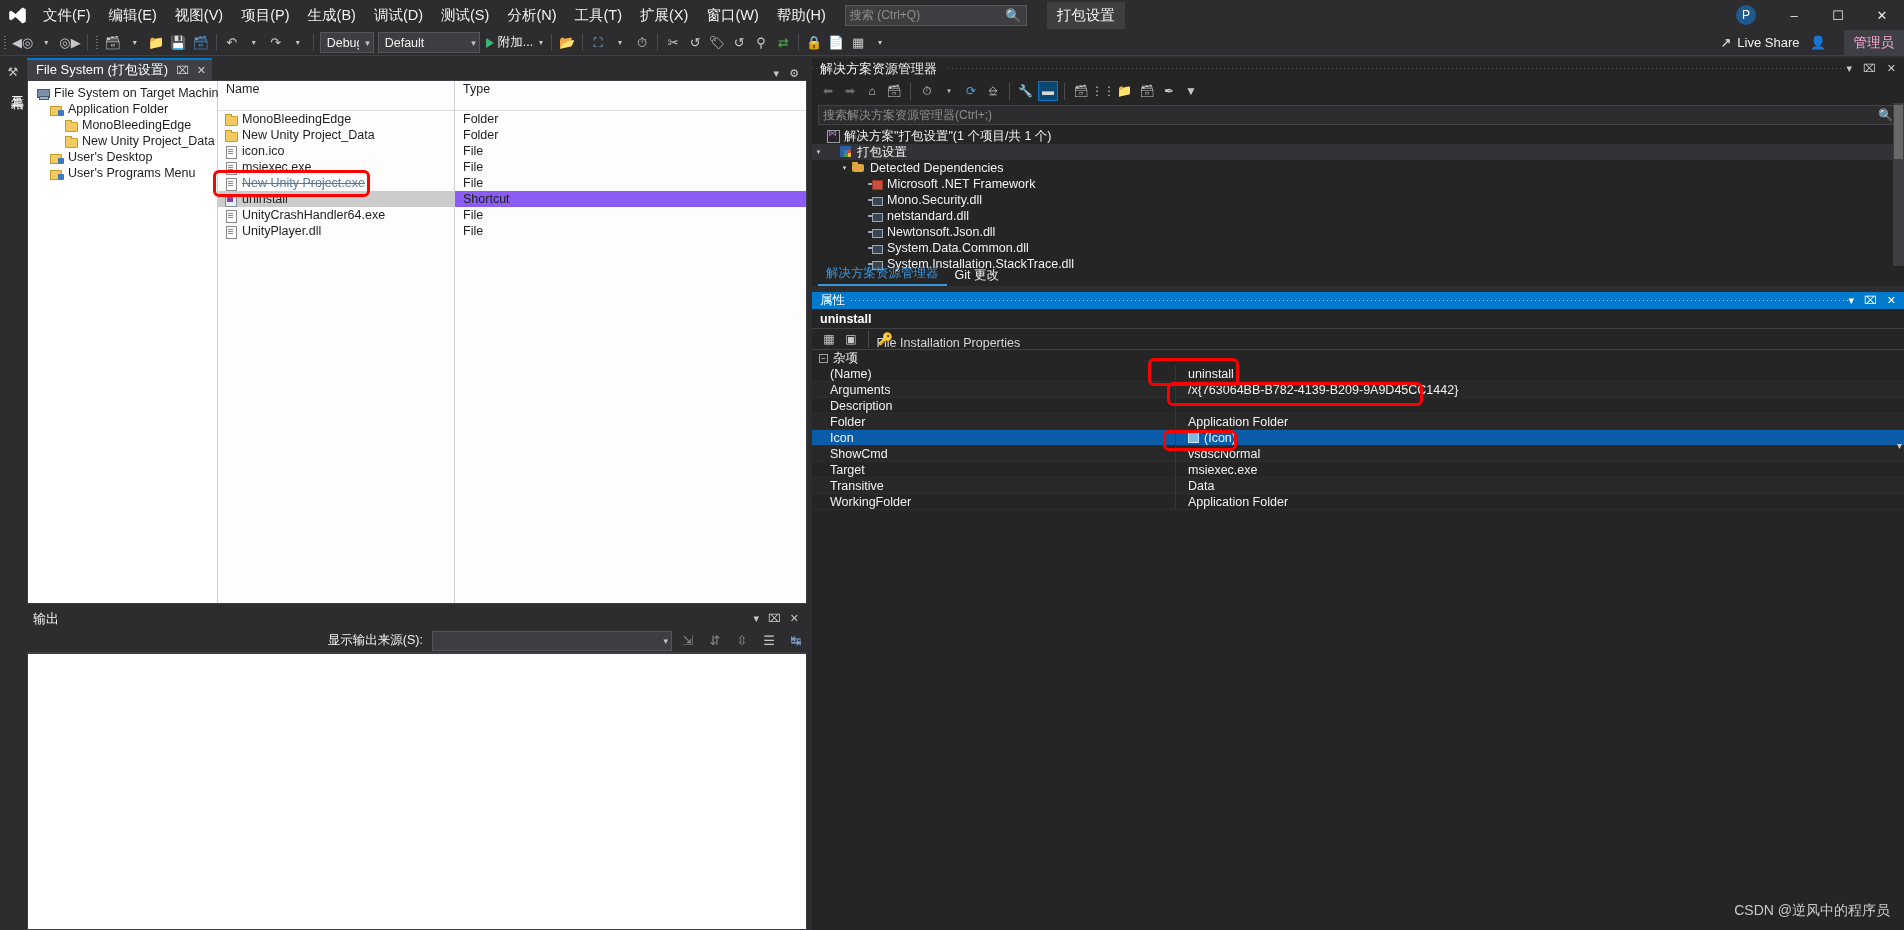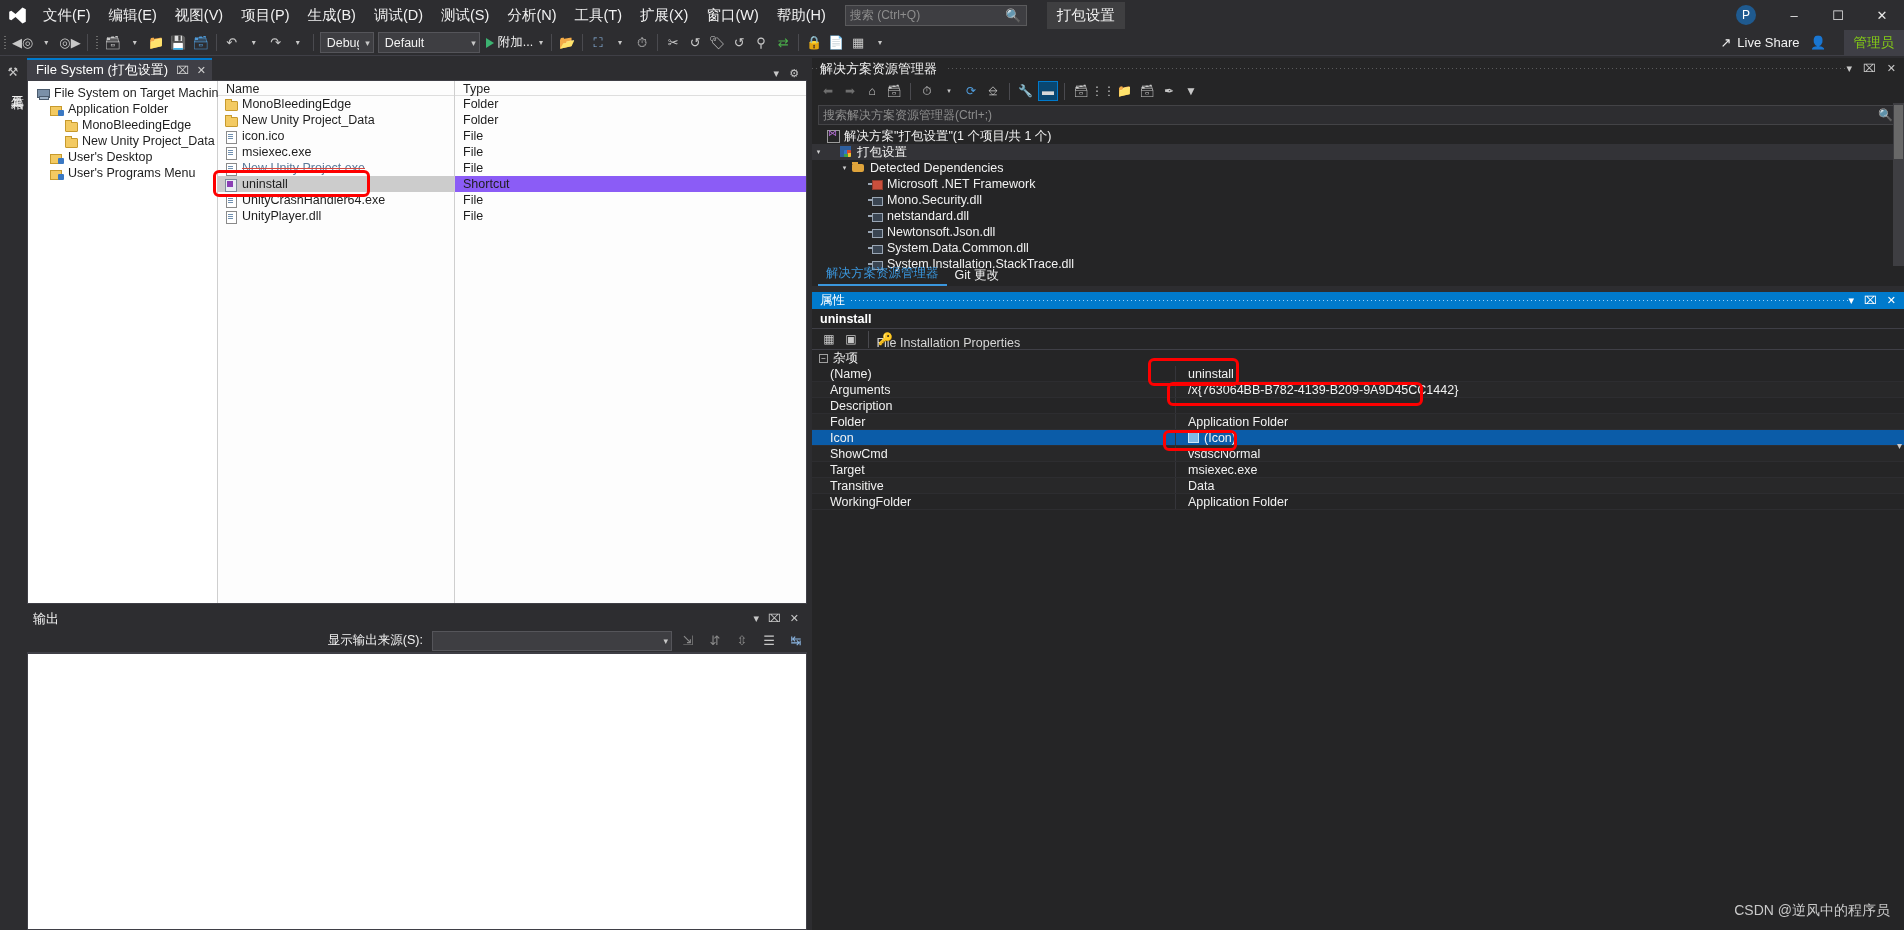--- a/index.html
+++ b/index.html
@@ -73,21 +73,21 @@
     width: 0; height: 0; border-left: 8px solid #3cb371;
     border-top: 5px solid transparent; border-bottom: 5px solid transparent;
     margin-right: 4px;
   }
   .liveshare {
     display: flex; align-items: center; gap: 6px; color: #f1f1f1;
     font-size: 13px; padding: 0 8px; height: 26px;
   }
   .admin-tag {
     height: 26px; display: flex; align-items: center; padding: 0 10px;
-    background: #3f3f46; color: #84cc16; font-size: 13.5px;
+    background: #3f3f46; color: #f9a8d4; font-size: 13.5px;
   }
 
   
   .toolbox-strip {
     position: absolute; left: 0; top: 57px; width: 26px; height: 873px;
     background: #2d2d30;
   }
   .toolbox-strip .tbx-icon {
     margin: 6px auto 2px; width: 18px; height: 18px;
     display: flex; align-items: center; justify-content: center;
@@ -166,21 +166,21 @@
   }
   .ic-shortcut::after {
     content:""; position:absolute; left:3px; top:3px; width:6px; height:6px;
     background:#8b3fb5;
   }
 
   .fs-list { flex: 1; height: 100%; background: #fdfdfd; display: flex; position: relative; }
   .fs-col-name { width: 237px; border-right: 1px solid #cfcfcf; }
   .fs-col-type { flex: 1; }
   .fs-hdr {
-    height: 15px; font-size: 12.5px; color: #1e1e1e; padding: 1px 0 0 8px;
+    height: 30px; font-size: 12.5px; color: #1e1e1e; padding: 1px 0 0 8px;
     background: #fdfdfd; border-bottom: 1px solid #dedede;
   }
   .fs-row {
     height: 16px; display: flex; align-items: center; gap: 4px;
     font-size: 12.5px; color: #1e1e1e; padding-left: 6px; white-space: nowrap;
   }
   .fs-row.selected { background: #cccccc; }
   .fs-trow {
     height: 16px; font-size: 12.5px; color: #1e1e1e; padding-left: 8px;
     display: flex; align-items: center;

